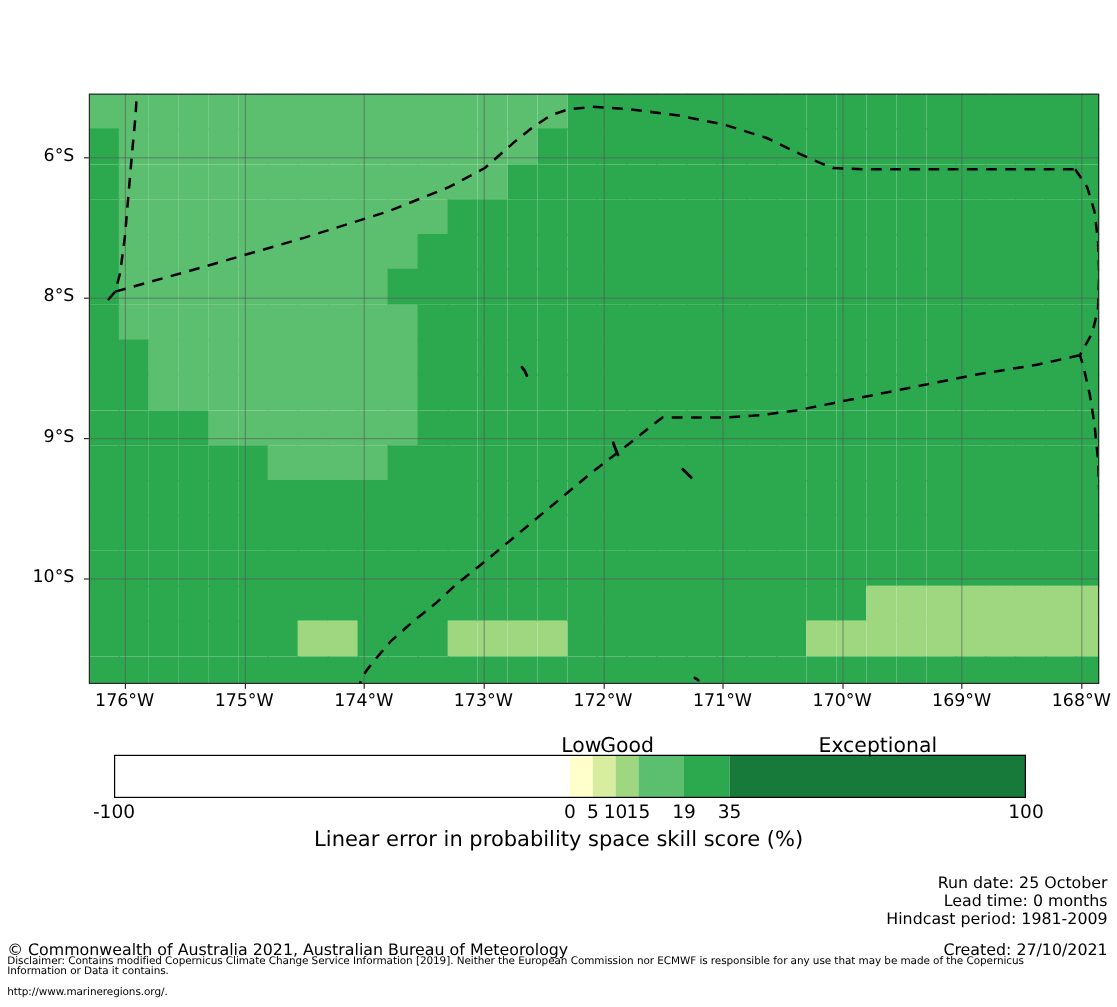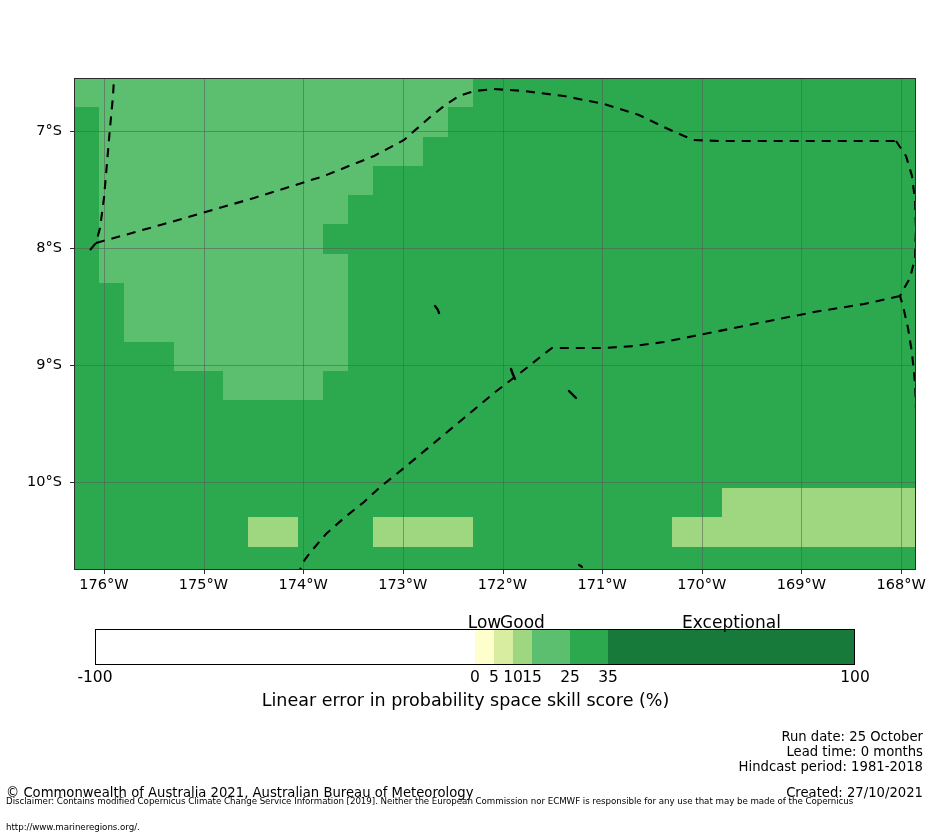--- a/index.html
+++ b/index.html
@@ -735,21 +735,21 @@
       <div class="xtick" style="left:602.1px">171°W</div>
       <div class="tickmark x" style="left:701.8px"></div>
       <div class="xtick" style="left:701.8px">170°W</div>
       <div class="tickmark x" style="left:801.4px"></div>
       <div class="xtick" style="left:801.4px">169°W</div>
       <div class="tickmark x" style="left:901.1px"></div>
       <div class="xtick" style="left:901.1px">168°W</div>
     </div>
   <div id="yticks">
       <div class="tickmark y" style="top:130.7px"></div>
-      <div class="ytick" style="top:130.7px">7°S</div>
+      <div class="ytick" style="top:130.7px">6°S</div>
       <div class="tickmark y" style="top:247.9px"></div>
       <div class="ytick" style="top:247.9px">8°S</div>
       <div class="tickmark y" style="top:365.0px"></div>
       <div class="ytick" style="top:365.0px">9°S</div>
       <div class="tickmark y" style="top:482.1px"></div>
       <div class="ytick" style="top:482.1px">10°S</div>
     </div>
 
   <div class="cbwrap" id="cbwrap">
       <div class="cbseg" style="left:0.00px;width:380.00px;background:#ffffff"></div>
@@ -760,33 +760,34 @@
       <div class="cbseg" style="left:475.00px;width:38.00px;background:#2ca84f"></div>
       <div class="cbseg" style="left:513.00px;width:247.00px;background:#17793a"></div>
     </div>
   <div class="cbborder"></div>
   <div id="cbticks">
       <div class="cbtick" style="left:95.0px">-100</div>
       <div class="cbtick" style="left:475.0px">0</div>
       <div class="cbtick" style="left:494.0px">5</div>
       <div class="cbtick" style="left:513.0px">10</div>
       <div class="cbtick" style="left:532.0px">15</div>
-      <div class="cbtick" style="left:570.0px">25</div>
+      <div class="cbtick" style="left:570.0px">19</div>
       <div class="cbtick" style="left:608.0px">35</div>
       <div class="cbtick" style="left:855.0px">100</div>
     </div>
   <div id="cbcats">
       <div class="cbcat" style="left:484.5px">Low</div>
       <div class="cbcat" style="left:522.5px">Good</div>
       <div class="cbcat" style="left:731.5px">Exceptional</div>
     </div>
   <div class="cbtitle">Linear error in probability space skill score (%)</div>
 
   <div class="fl" style="top:785px">© Commonwealth of Australia 2021, Australian Bureau of Meteorology</div>
 
   <div class="tiny" style="top:797px;width:925px">Disclaimer: Contains modified Copernicus Climate Change Service Information [2019]. Neither the European Commission nor ECMWF is responsible for any use that may be made of the Copernicus</div>
+  <div class="tiny" style="top:806px;width:925px">Information or Data it contains.</div>
   <div class="tiny" style="top:823px;width:925px">http://www.marineregions.org/.</div>
 
   <div class="fr" style="top:729px">Run date: 25 October</div>
   <div class="fr" style="top:744px">Lead time: 0 months</div>
-  <div class="fr" style="top:759px">Hindcast period: 1981-2018</div>
+  <div class="fr" style="top:759px">Hindcast period: 1981-2009</div>
   <div class="fr" style="top:785px">Created: 27/10/2021</div>
 </div>
 
 </body></html>

